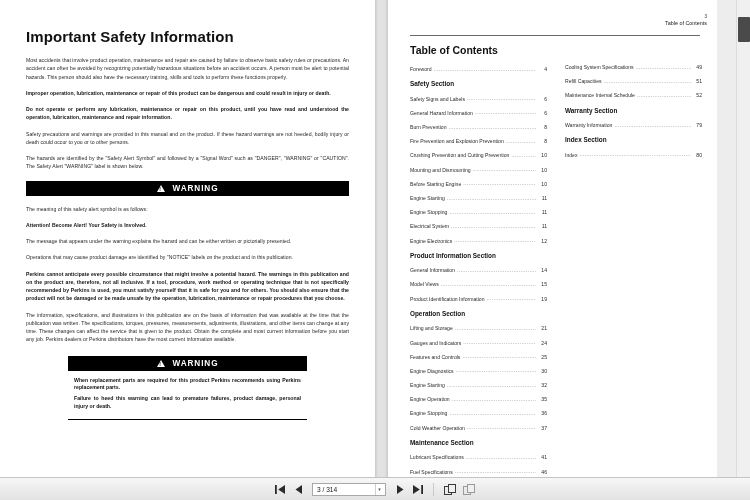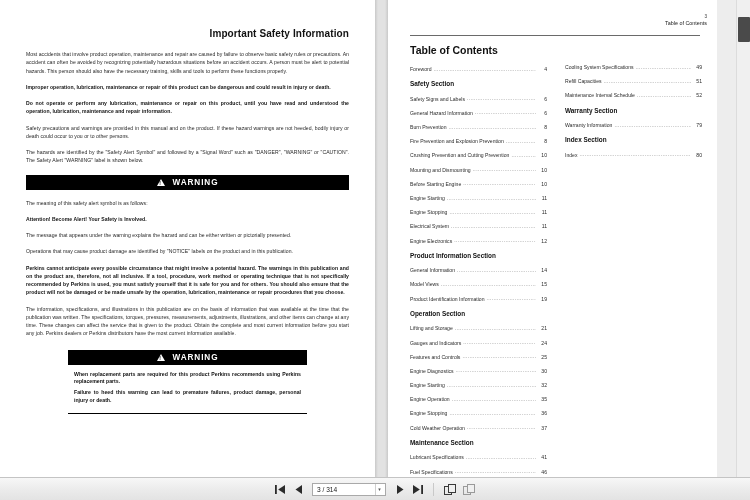--- a/index.html
+++ b/index.html
@@ -51,22 +51,22 @@
     position: absolute;
     left: 717px; top: 0;
     width: 33px; height: 477px;
     background: #ededed;
   }
 
   
   .lp-inner { padding: 28px 26px 0 26px; }
 
   .doc-title {
-    text-align: right;
-    font-size: 10px;
+    text-align: left;
+    font-size: 15px;
     font-weight: bold;
     color: #111;
     margin-bottom: 11px;
     letter-spacing: .1px;
   }
 
   .para {
     font-size: 5.1px;
     line-height: 1.62;
     color: #262626;

